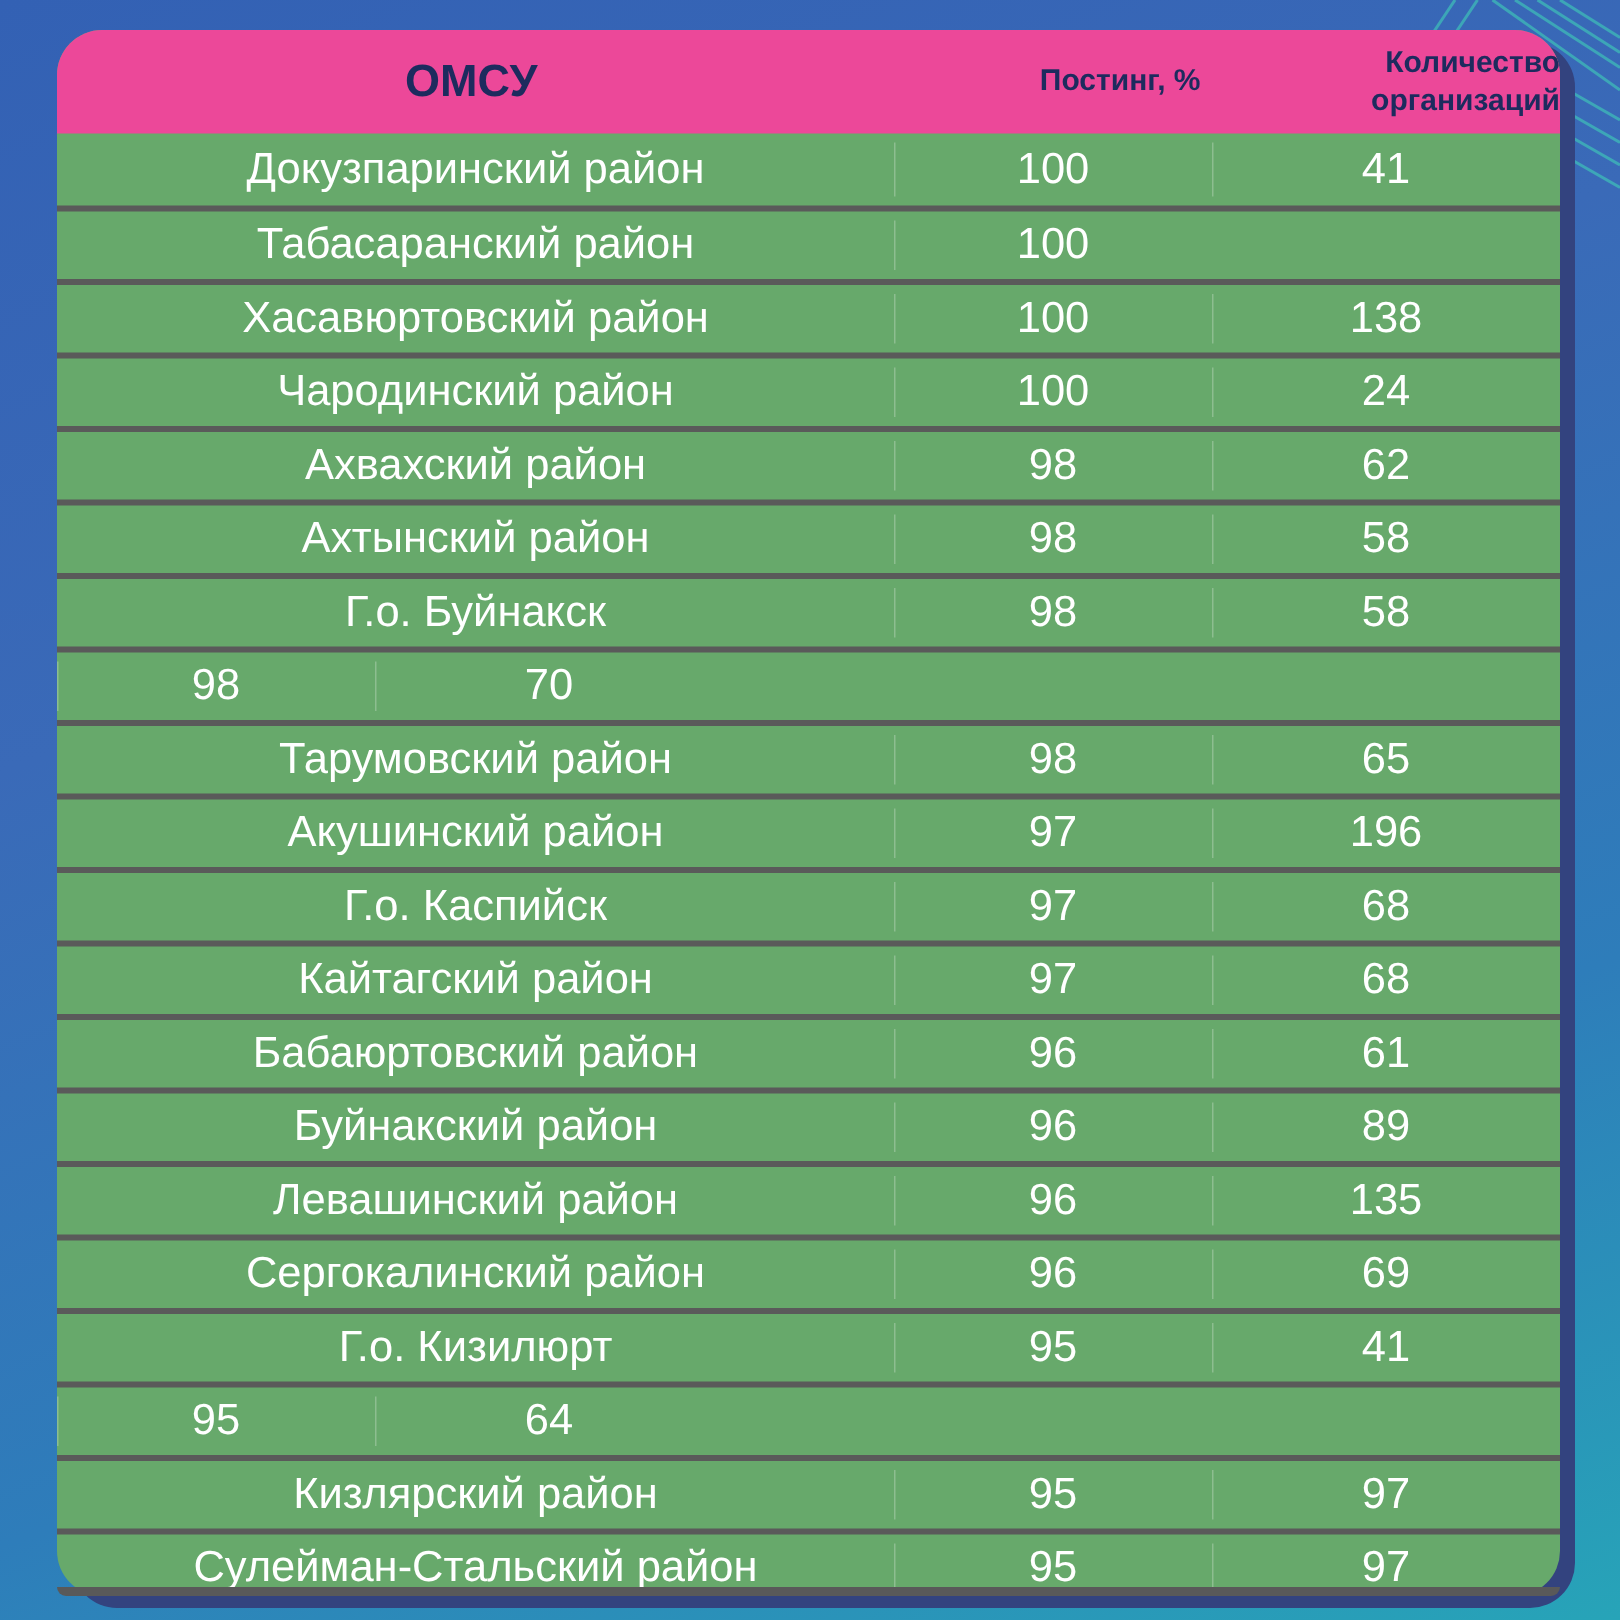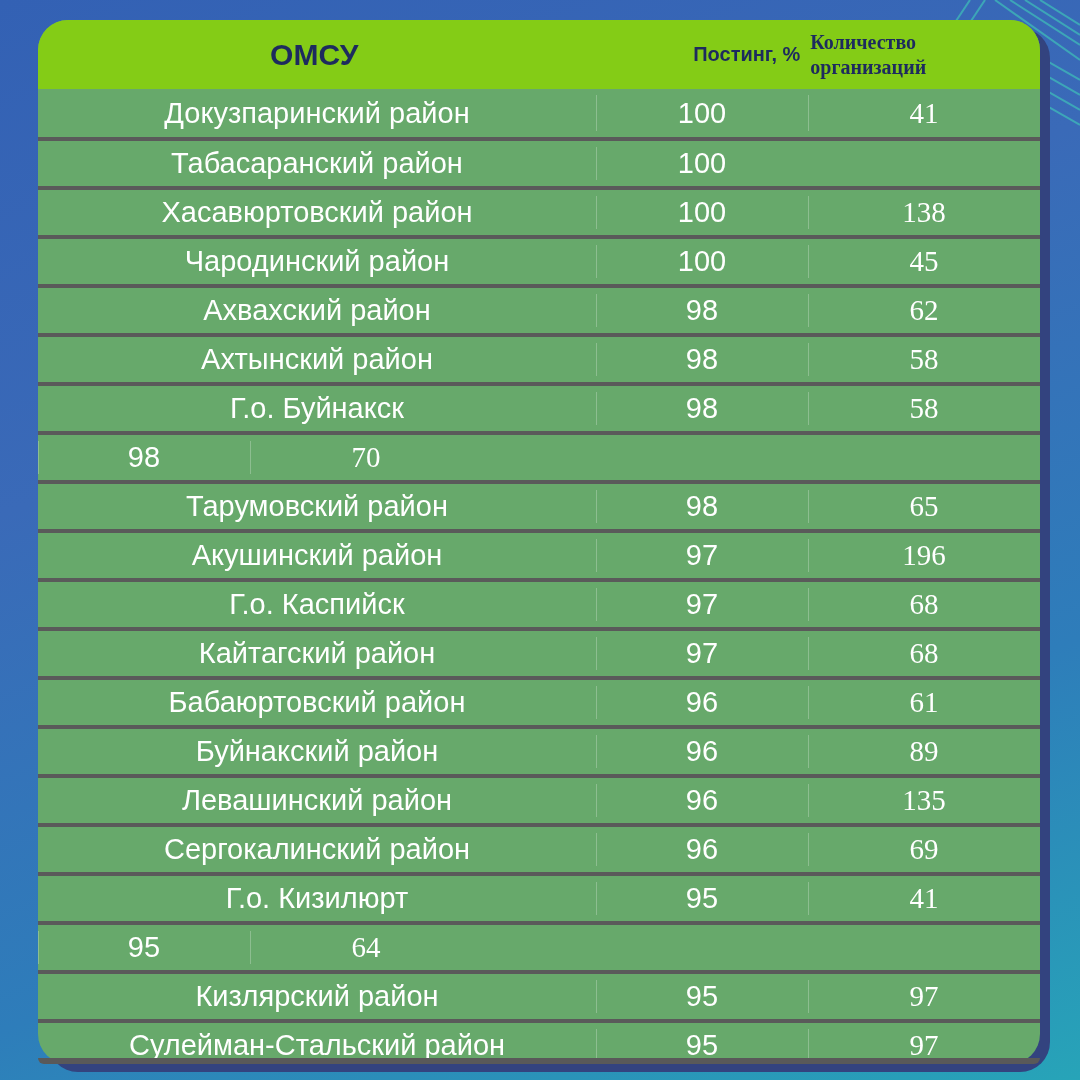--- a/index.html
+++ b/index.html
@@ -17,26 +17,26 @@
     position: absolute; left: 38px; top: 20px; width: 1002px; height: 1044px;
     border-radius: 30px; overflow: hidden; background: #67a96b;
     box-shadow: 0 6px 0 #5a5a5a inset;
   }
   .card { box-shadow: none; }
   .card-bottom-line {
     position: absolute; left: 38px; top: 1058px; width: 1002px; height: 6px;
     background: #595959; border-radius: 0 0 30px 30px;
   }
   .thead {
-    height: 69px; background: #84cc16; display: flex; align-items: center;
+    height: 69px; background: #ec4899; display: flex; align-items: center;
     color: #1d2b5e; font-weight: bold;
   }
   .col-name { width: 558px; text-align: center; }
   .col-post { width: 212px; text-align: right; }
-  .col-org { width: 232px; text-align: left; font-family: Liberation Serif, serif; }
+  .col-org { width: 232px; text-align: right; }
   .thead .col-name { font-size: 30px; }
   .thead .col-post, .thead .col-org { font-size: 20px; line-height: 25px; }
   .thead .col-post { padding-right: 10px; }
   .row {
     height: 45px; display: flex; align-items: center; color: #ffffff;
     font-size: 29px; border-top: 4px solid #5a5a5a; position: relative;
   }
   .row:first-of-type { border-top: none; height: 48px; }
   .row .cell { position: relative; height: 100%; display: flex; align-items: center; justify-content: center; }
   .row .col-post::before, .row .col-org::before {
@@ -84,21 +84,21 @@
         <div class="cell col-post">100</div>
       </div>
       <div class="row">
         <div class="cell col-name">Хасавюртовский район</div>
         <div class="cell col-post">100</div>
         <div class="cell col-org">138</div>
       </div>
       <div class="row">
         <div class="cell col-name">Чародинский район</div>
         <div class="cell col-post">100</div>
-        <div class="cell col-org">45</div>
+        <div class="cell col-org">24</div>
       </div>
       <div class="row">
         <div class="cell col-name">Ахвахский район</div>
         <div class="cell col-post">98</div>
         <div class="cell col-org">62</div>
       </div>
       <div class="row">
         <div class="cell col-name">Ахтынский район</div>
         <div class="cell col-post">98</div>
         <div class="cell col-org">58</div>

